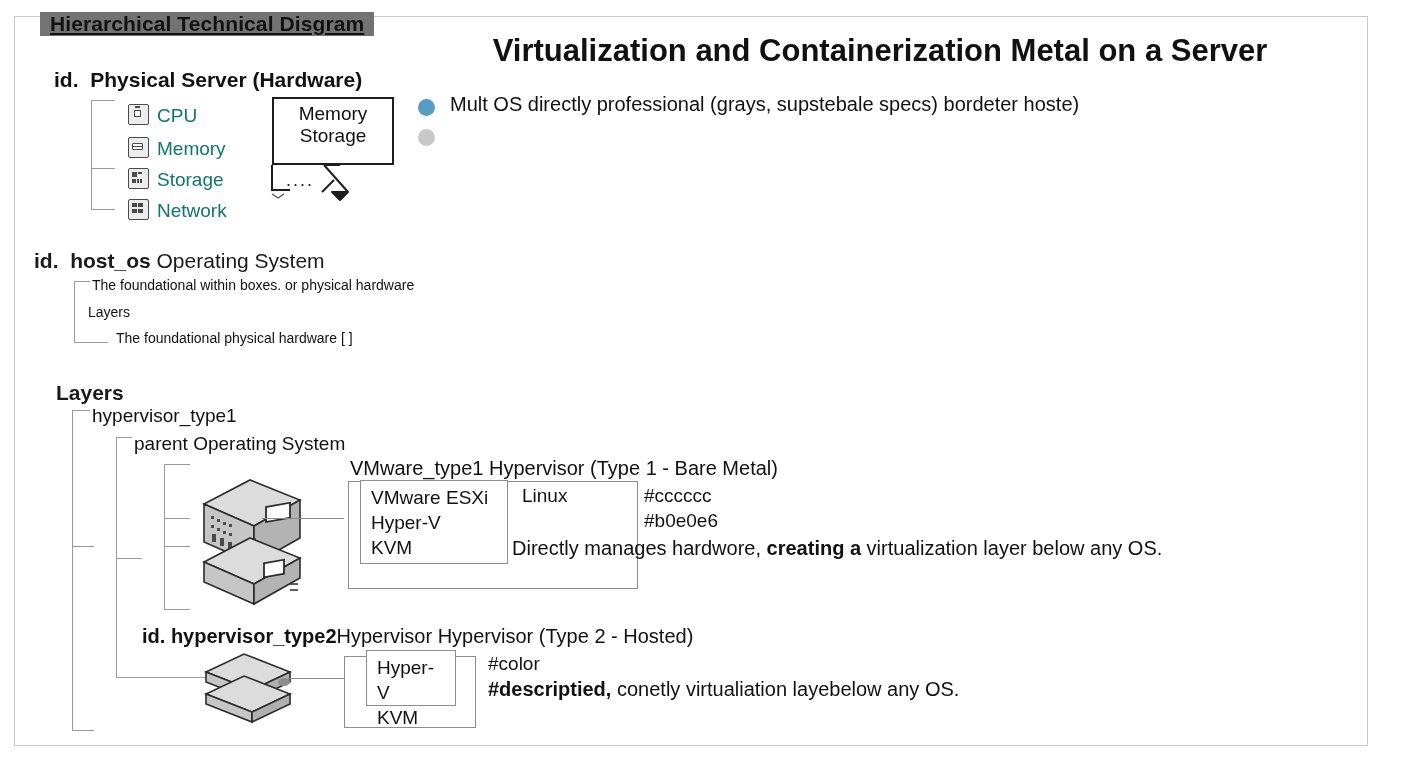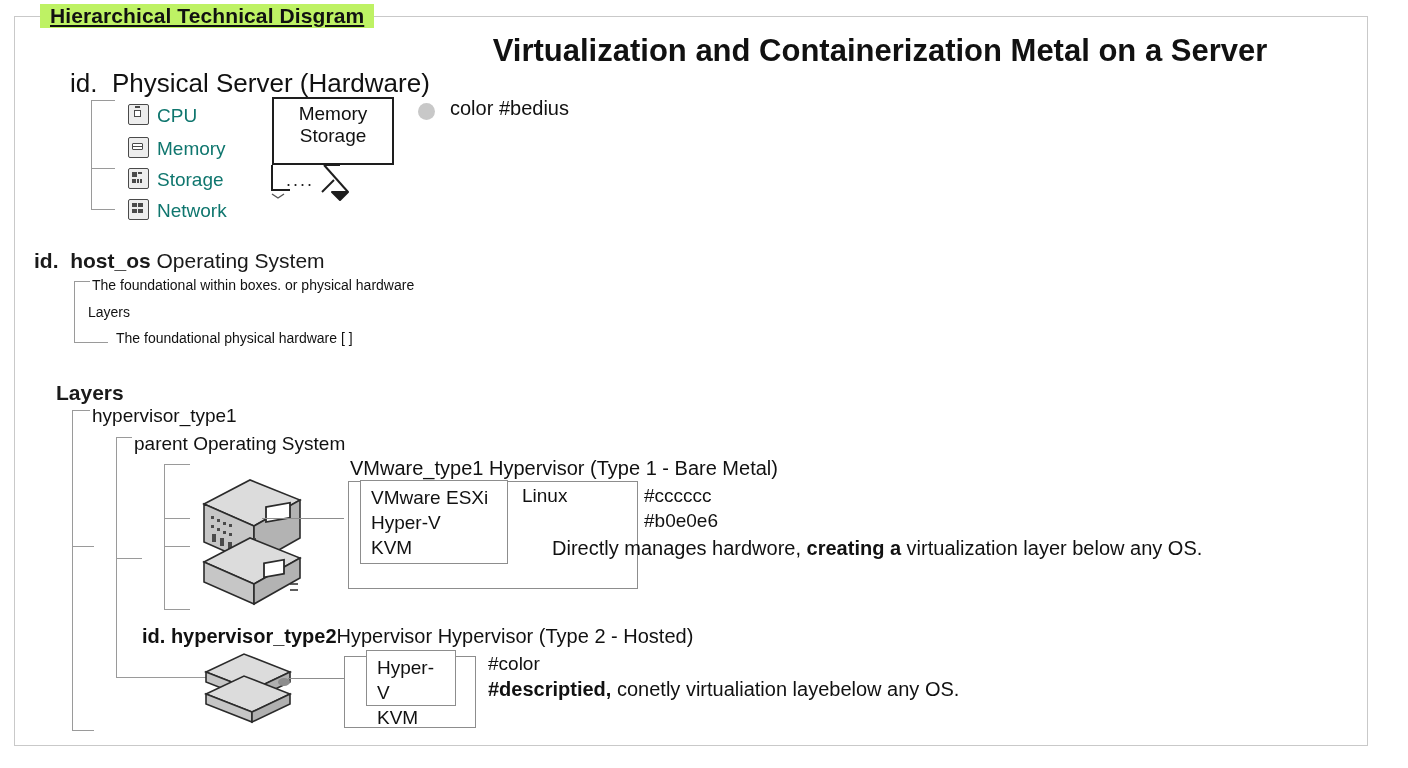--- a/index.html
+++ b/index.html
@@ -13,41 +13,41 @@
   
   .frame{
     position:absolute;
     left:14px; top:16px;
     width:1354px; height:730px;
     border:1.5px solid #c9c9c9;
     box-sizing:border-box;
   }
   .frame-legend{
     position:absolute;
-    left:40px; top:4px;
-    background:#bef264;
+    left:40px; top:12px;
+    background:#737373;
     padding:0 10px;
     font-size:21px;
     font-weight:bold;
     text-decoration:underline;
     letter-spacing:.1px;
     white-space:nowrap;
     color:#111;
   }
 
   
   .abs{position:absolute;}
   .nowrap{white-space:nowrap;}
   .bold{font-weight:bold;}
   .teal{color:#2d93b5;}
   .vline{position:absolute;background:#9a9a9a;width:1.3px;}
   .hline{position:absolute;background:#9a9a9a;height:1.3px;}
 
   
-  .hdr-phys{left:54px; top:68px; font-size:26px; font-weight:normal; color:#111;margin-left:16px;}
+  .hdr-phys{left:54px; top:68px; font-size:21px; font-weight:bold; color:#111;}
   .comp-row{position:absolute; font-size:19px; color:#0f766e; white-space:nowrap;}
   .ico{
     display:inline-block;vertical-align:-3px;
     width:19px;height:19px;margin-right:8px;
     border:1.6px solid #4a4a4a;border-radius:2px;
     background:#ededed;position:relative;
   }
   .ico i{position:absolute;background:#4a4a4a;display:block;}
   
   .ico-cpu i.a{left:5px;top:5px;width:7px;height:7px;border:1.4px solid #4a4a4a;background:#fff;box-sizing:border-box;}
@@ -169,23 +169,26 @@
     <path d="M10,36 l6,4 l6,-4" fill="none" stroke="#555" stroke-width="1.4"></path>
     <path d="M62,7 L86,34" fill="none" stroke="#1e1e1e" stroke-width="2"></path>
     <path d="M72,22 L60,34" fill="none" stroke="#1e1e1e" stroke-width="2"></path>
     <path d="M86,34 L70,34 L78,42 Z" fill="#1e1e1e" stroke="#1e1e1e" stroke-width="2" stroke-linejoin="round"></path>
     <path d="M62,7 L78,7" fill="none" stroke="#1e1e1e" stroke-width="2"></path>
   </svg>
 </div>
 <div class="callout-dots">....</div>
 
 <div class="bullets">
+  <div class="bullet" style="margin-top:2px;">
+    <span class="dot" style="background:#5a9bc4;"></span>
+    <div class="btext" style="width:660px;">Mult OS directly professional (grays, supstebale specs) bordeter hoste)</div>
+  </div>
   <div class="bullet" style="margin-top:6px;">
     <span class="dot" style="background:#c8c8c8;"></span>
-    <div class="btext teal">color #bedius</div>
   </div>
 </div>
 
 <div class="abs hdr-hostos nowrap">
   <span class="bold">id.</span>&nbsp;
   <span class="bold">host_os</span>
   <span>Operating System</span>
 </div>
 
 <div class="vline" style="left:74px; top:281px; height:62px;"></div>
@@ -261,21 +264,21 @@
 
 <div class="obox" style="left:360px; top:480px; width:148px; height:84px;">
   <div>VMware ESXi</div>
   <div>Hyper-V</div>
   <div>KVM</div>
 </div>
 
 <div class="side-txt" style="left:644px; top:485px;">#cccccc</div>
 <div class="side-txt teal" style="left:644px; top:510px;">#b0e0e6</div>
 
-<div class="desc" style="left:552px; top:537px;">
+<div class="desc" style="left:512px; top:537px;">
   <span>Directly manages hardwore,</span>
   <span class="bold">creating a</span>
   <span>virtualization layer below any OS.</span>
 </div>
 
 <div class="sec-hdr" style="left:142px; top:625px; font-weight:normal;">
   <span class="bold">id.</span>
   <span class="bold">hypervisor_type2</span><span>Hypervisor Hypervisor (Type 2 - Hosted)</span>
 </div>
 

